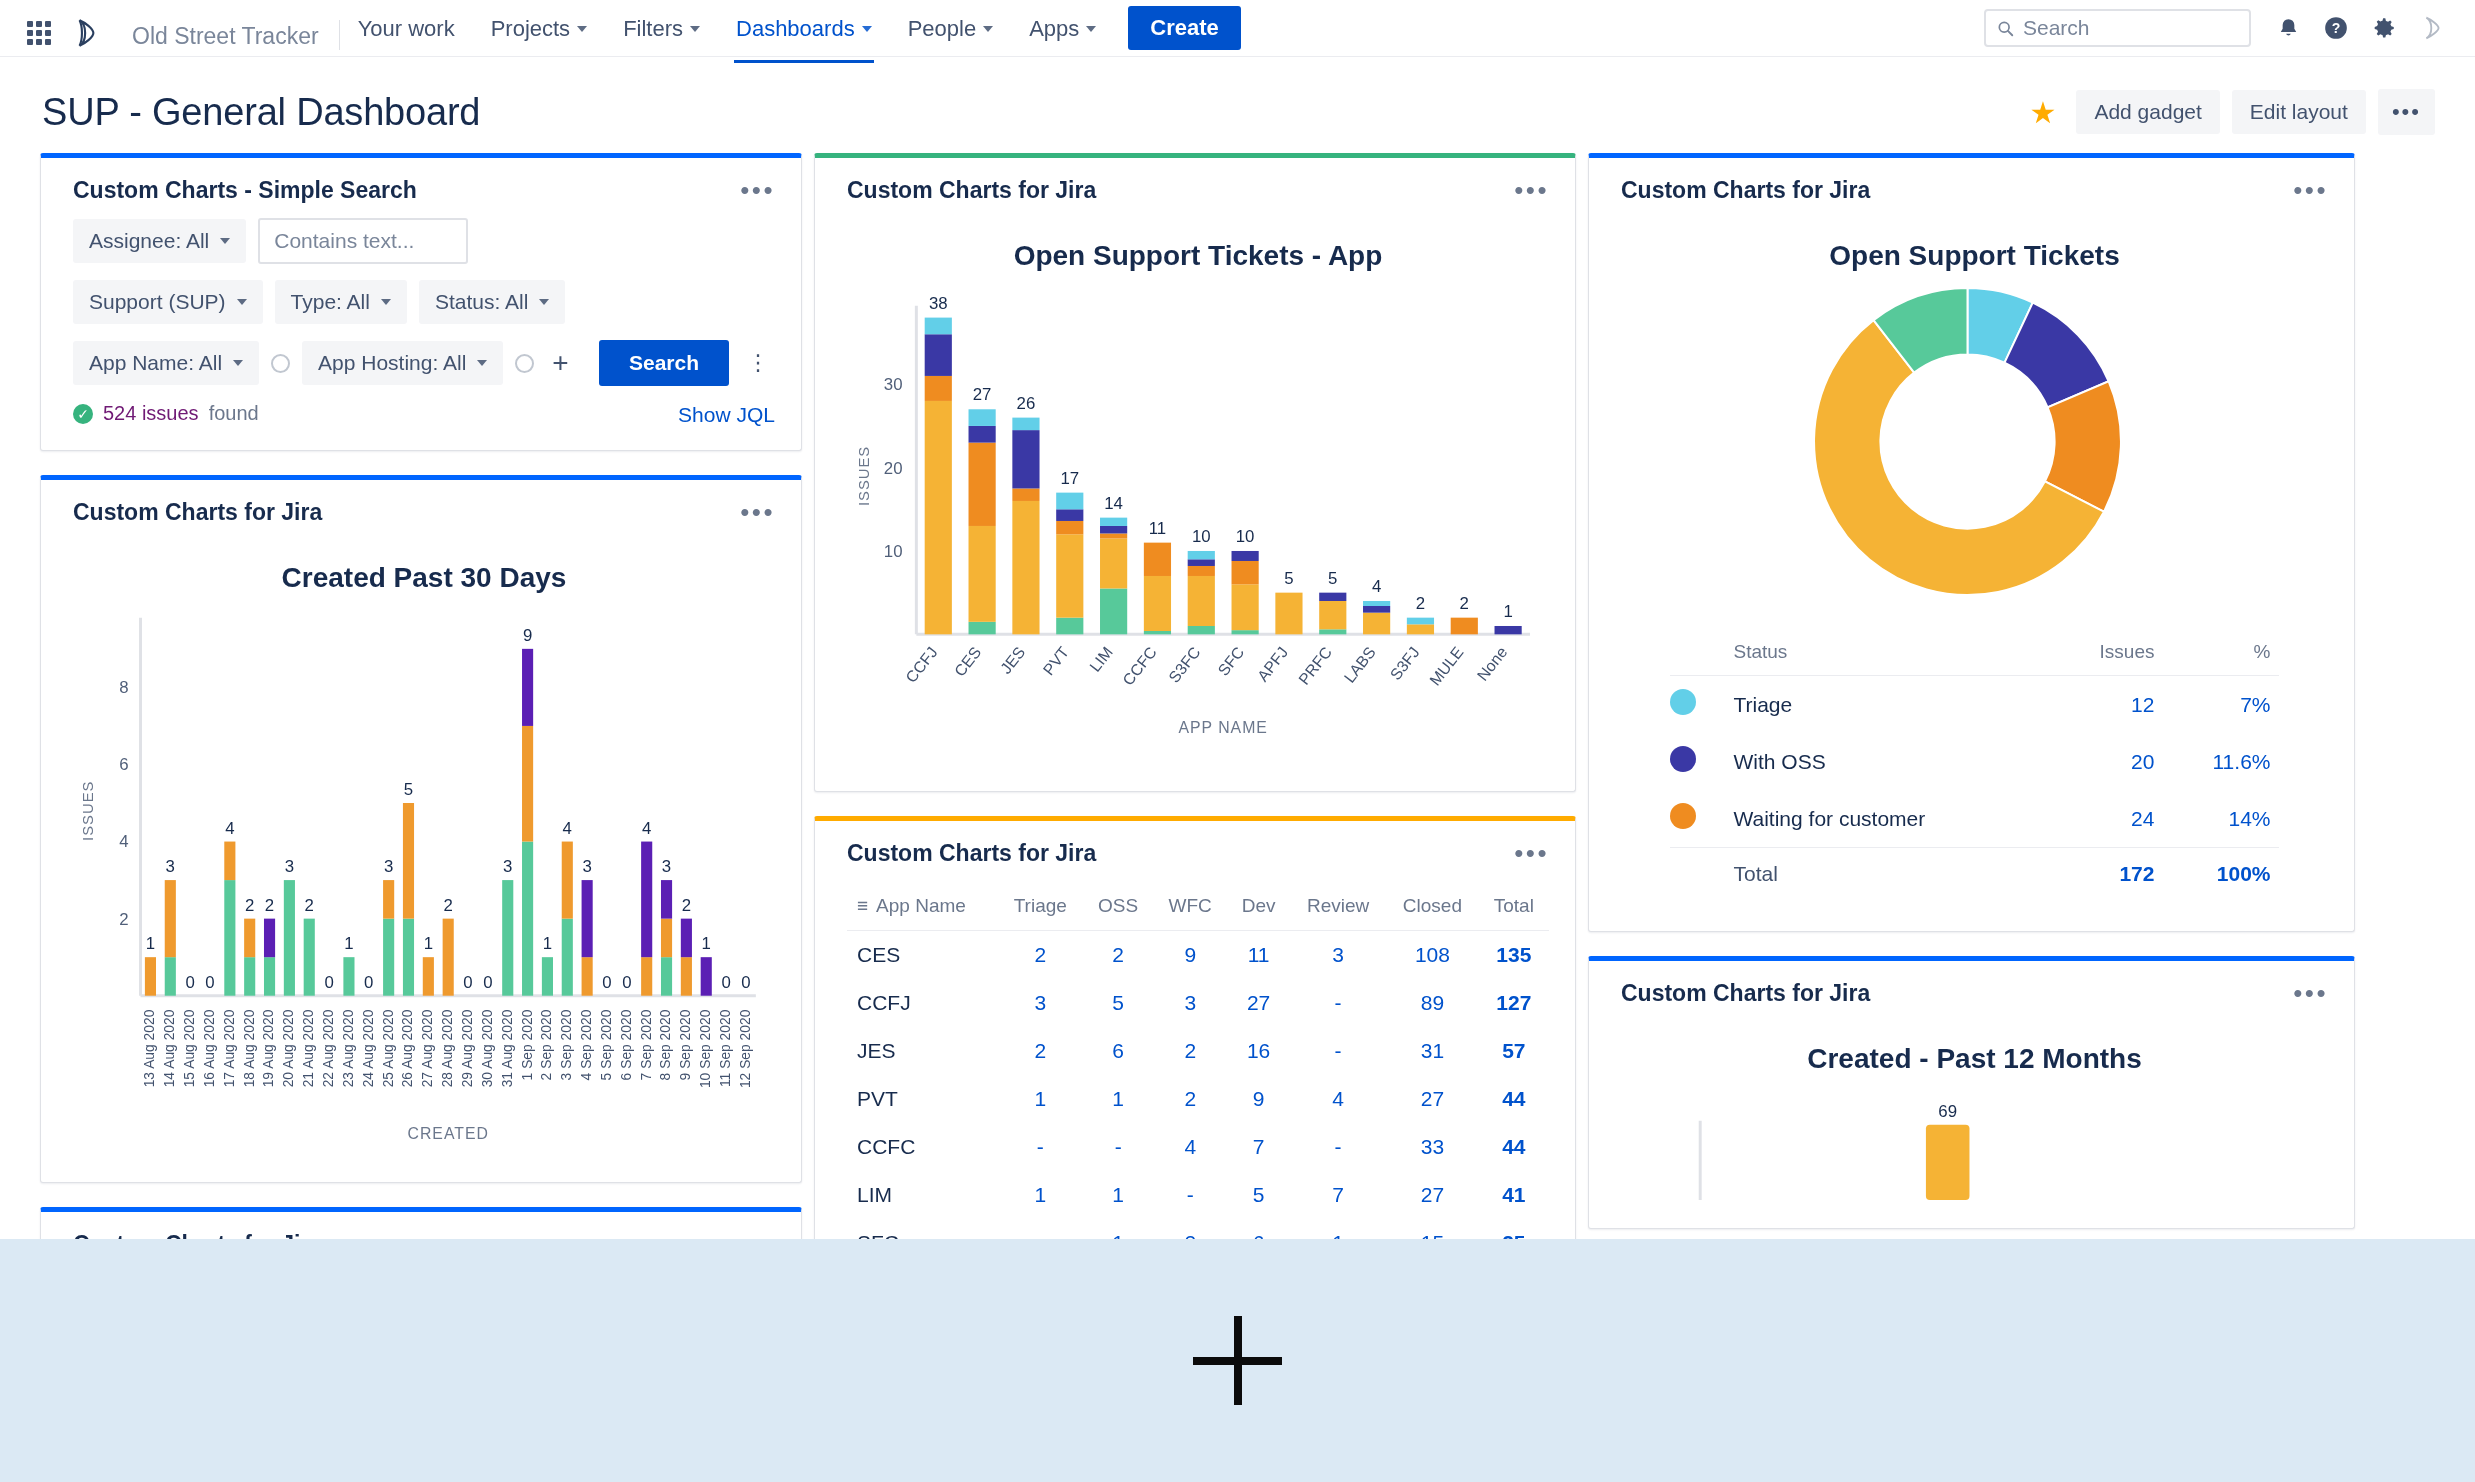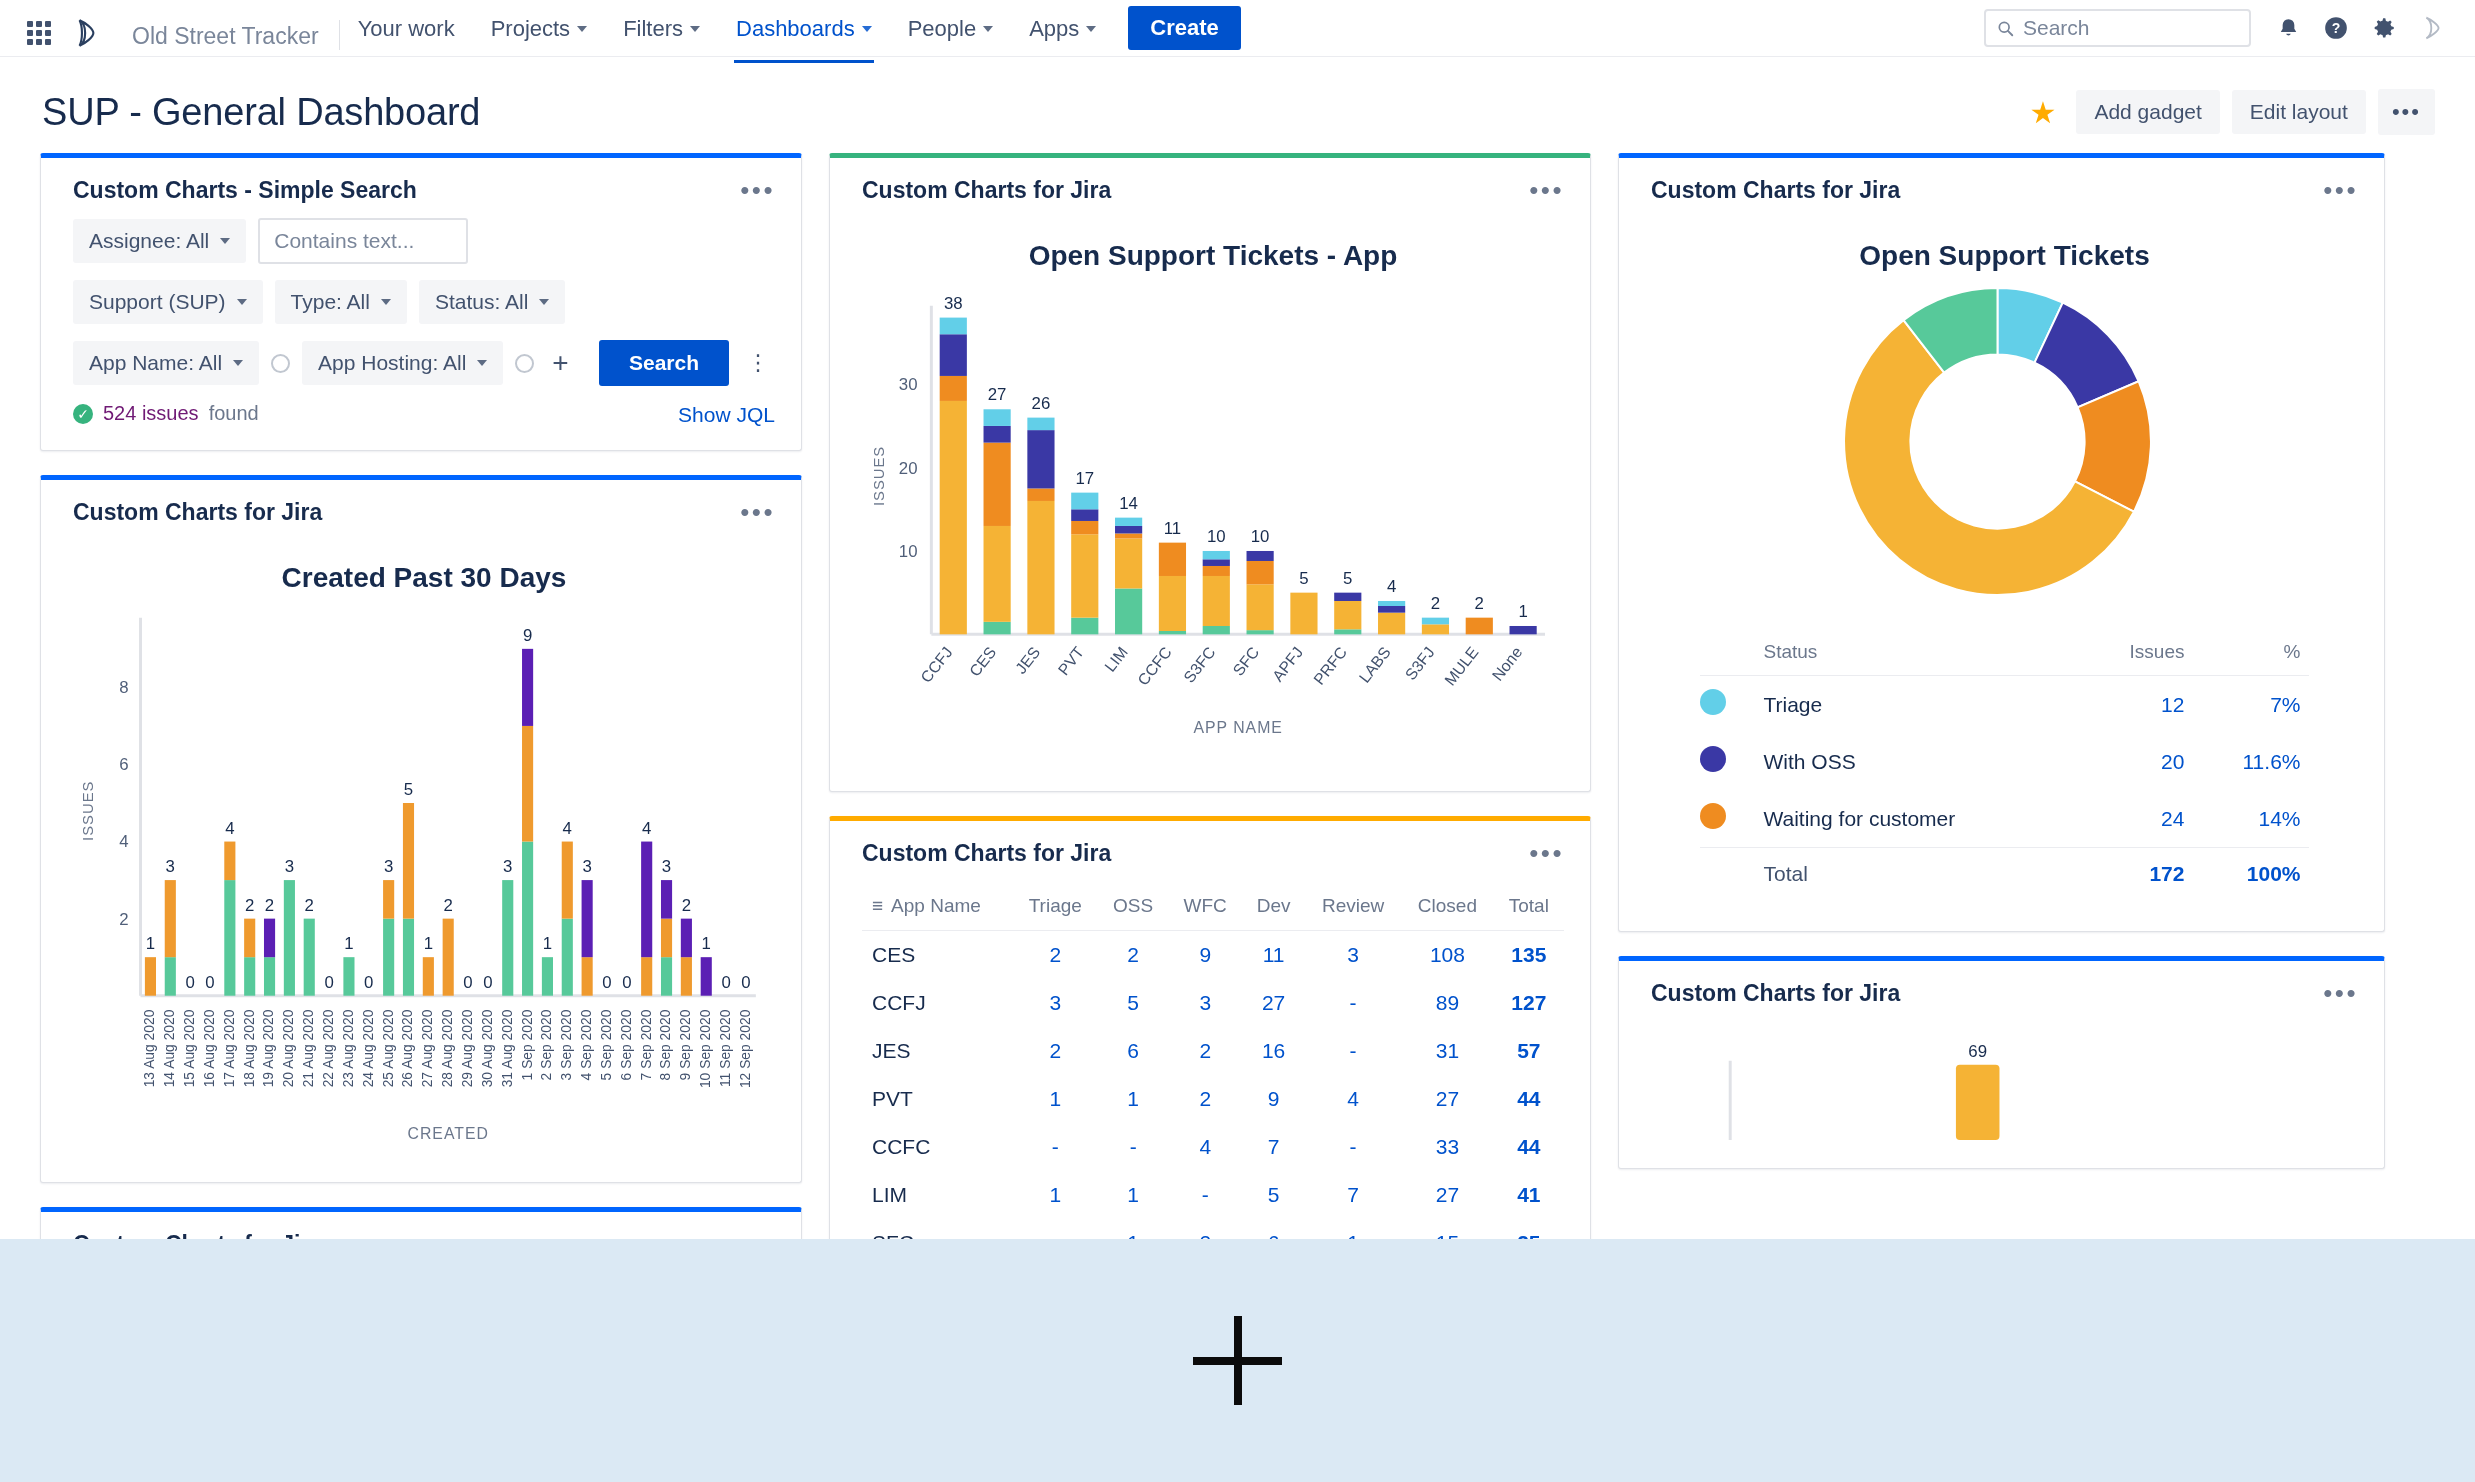--- a/index.html
+++ b/index.html
@@ -135,21 +135,21 @@
     border-radius: 3px;
     padding: 10px 18px;
     cursor: pointer;
     font-family: inherit;
   }
   .gh-btn.icon-only { padding: 10px 14px; letter-spacing: 2px; font-size: 22px; }
 
   
   .dash-grid {
     display: flex;
-    gap: 27px;
+    gap: 12px;
     padding: 0 40px;
     align-items: flex-start;
   }
   .col { display: flex; flex-direction: column; gap: 24px; }
   .col-1 { width: 762px; }
   .col-2 { width: 762px; }
   .col-3 { width: 767px; }
 
   .gadget {
     background: #fff;
@@ -834,20 +834,21 @@
         </table>
       </div>
     </div>
 
     <div class="gadget">
       <div class="gadget-head">
         <span class="gadget-title">Custom Charts for Jira</span>
         <span class="gadget-menu">•••</span>
       </div>
       <div class="gadget-body">
+        <div class="chart-title">Created - Past 12 Months</div>
         <svg id="chart12" width="693" height="119" viewBox="0 0 700 120">
             <line x1="80" y1="40" x2="80" y2="120" stroke="#dfe1e6" stroke-width="3"></line>
             <text x="330" y="36" class="bar-value">69</text>
             <rect x="308" y="44" width="44" height="76" fill="#f5b335" rx="4"></rect>
           </svg>
       </div>
     </div>
   </div>
 </div>
 

